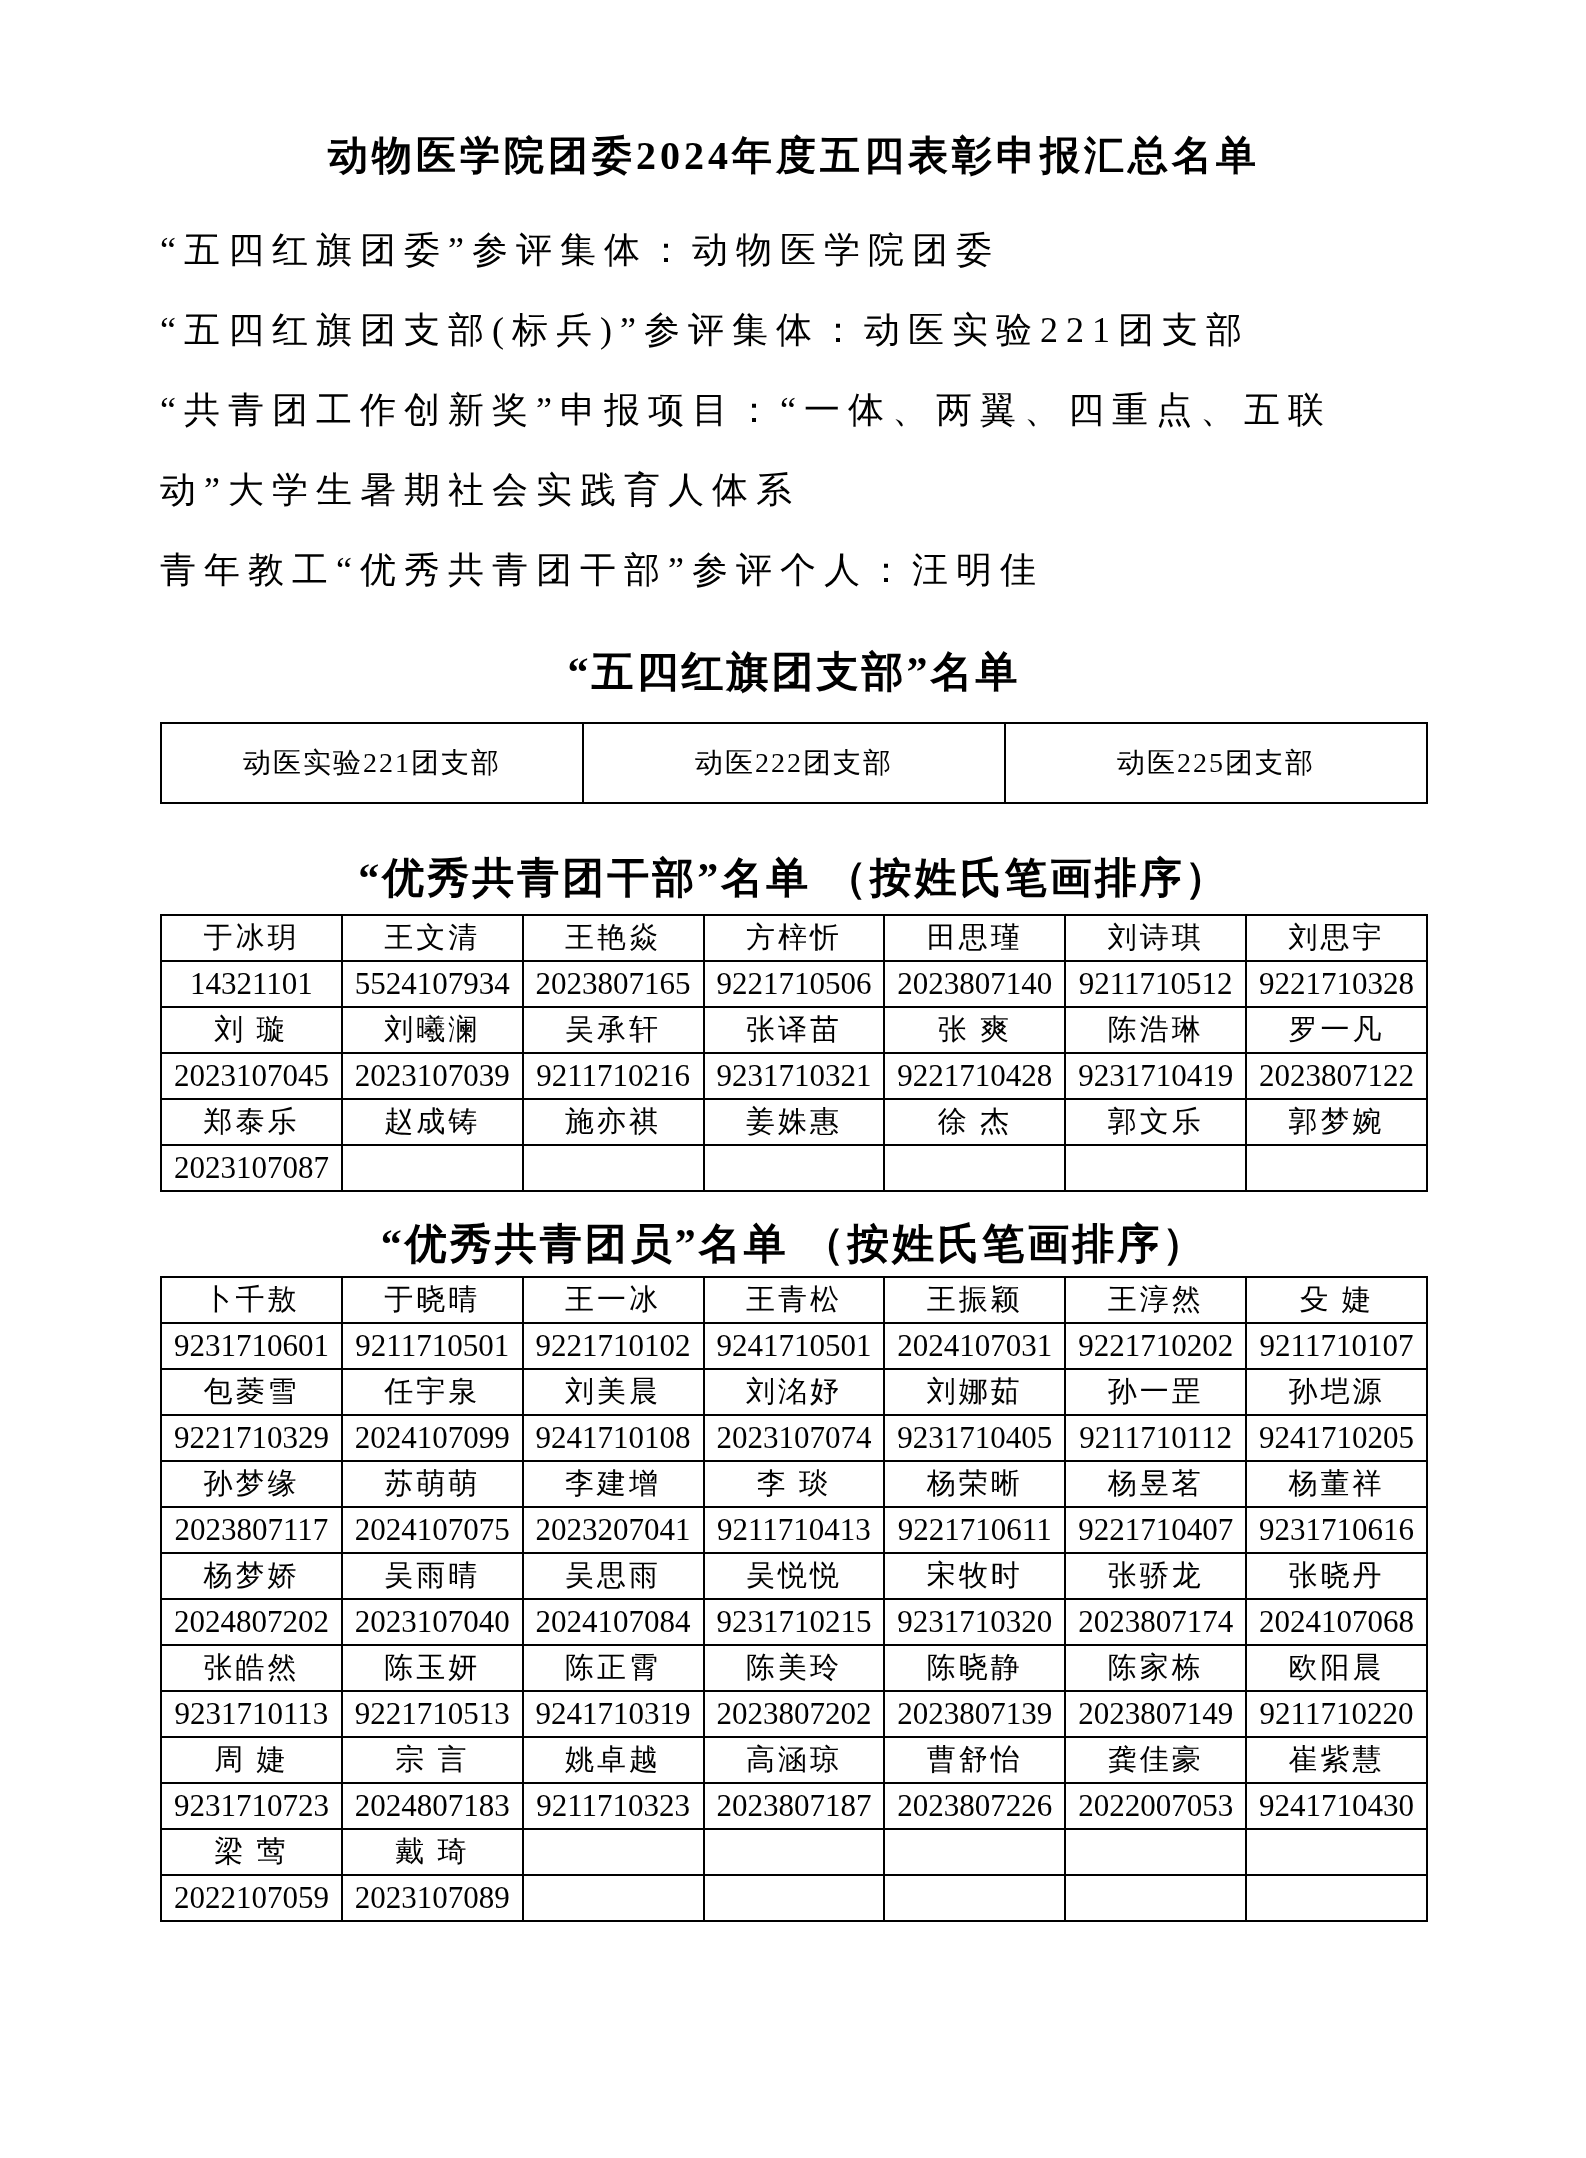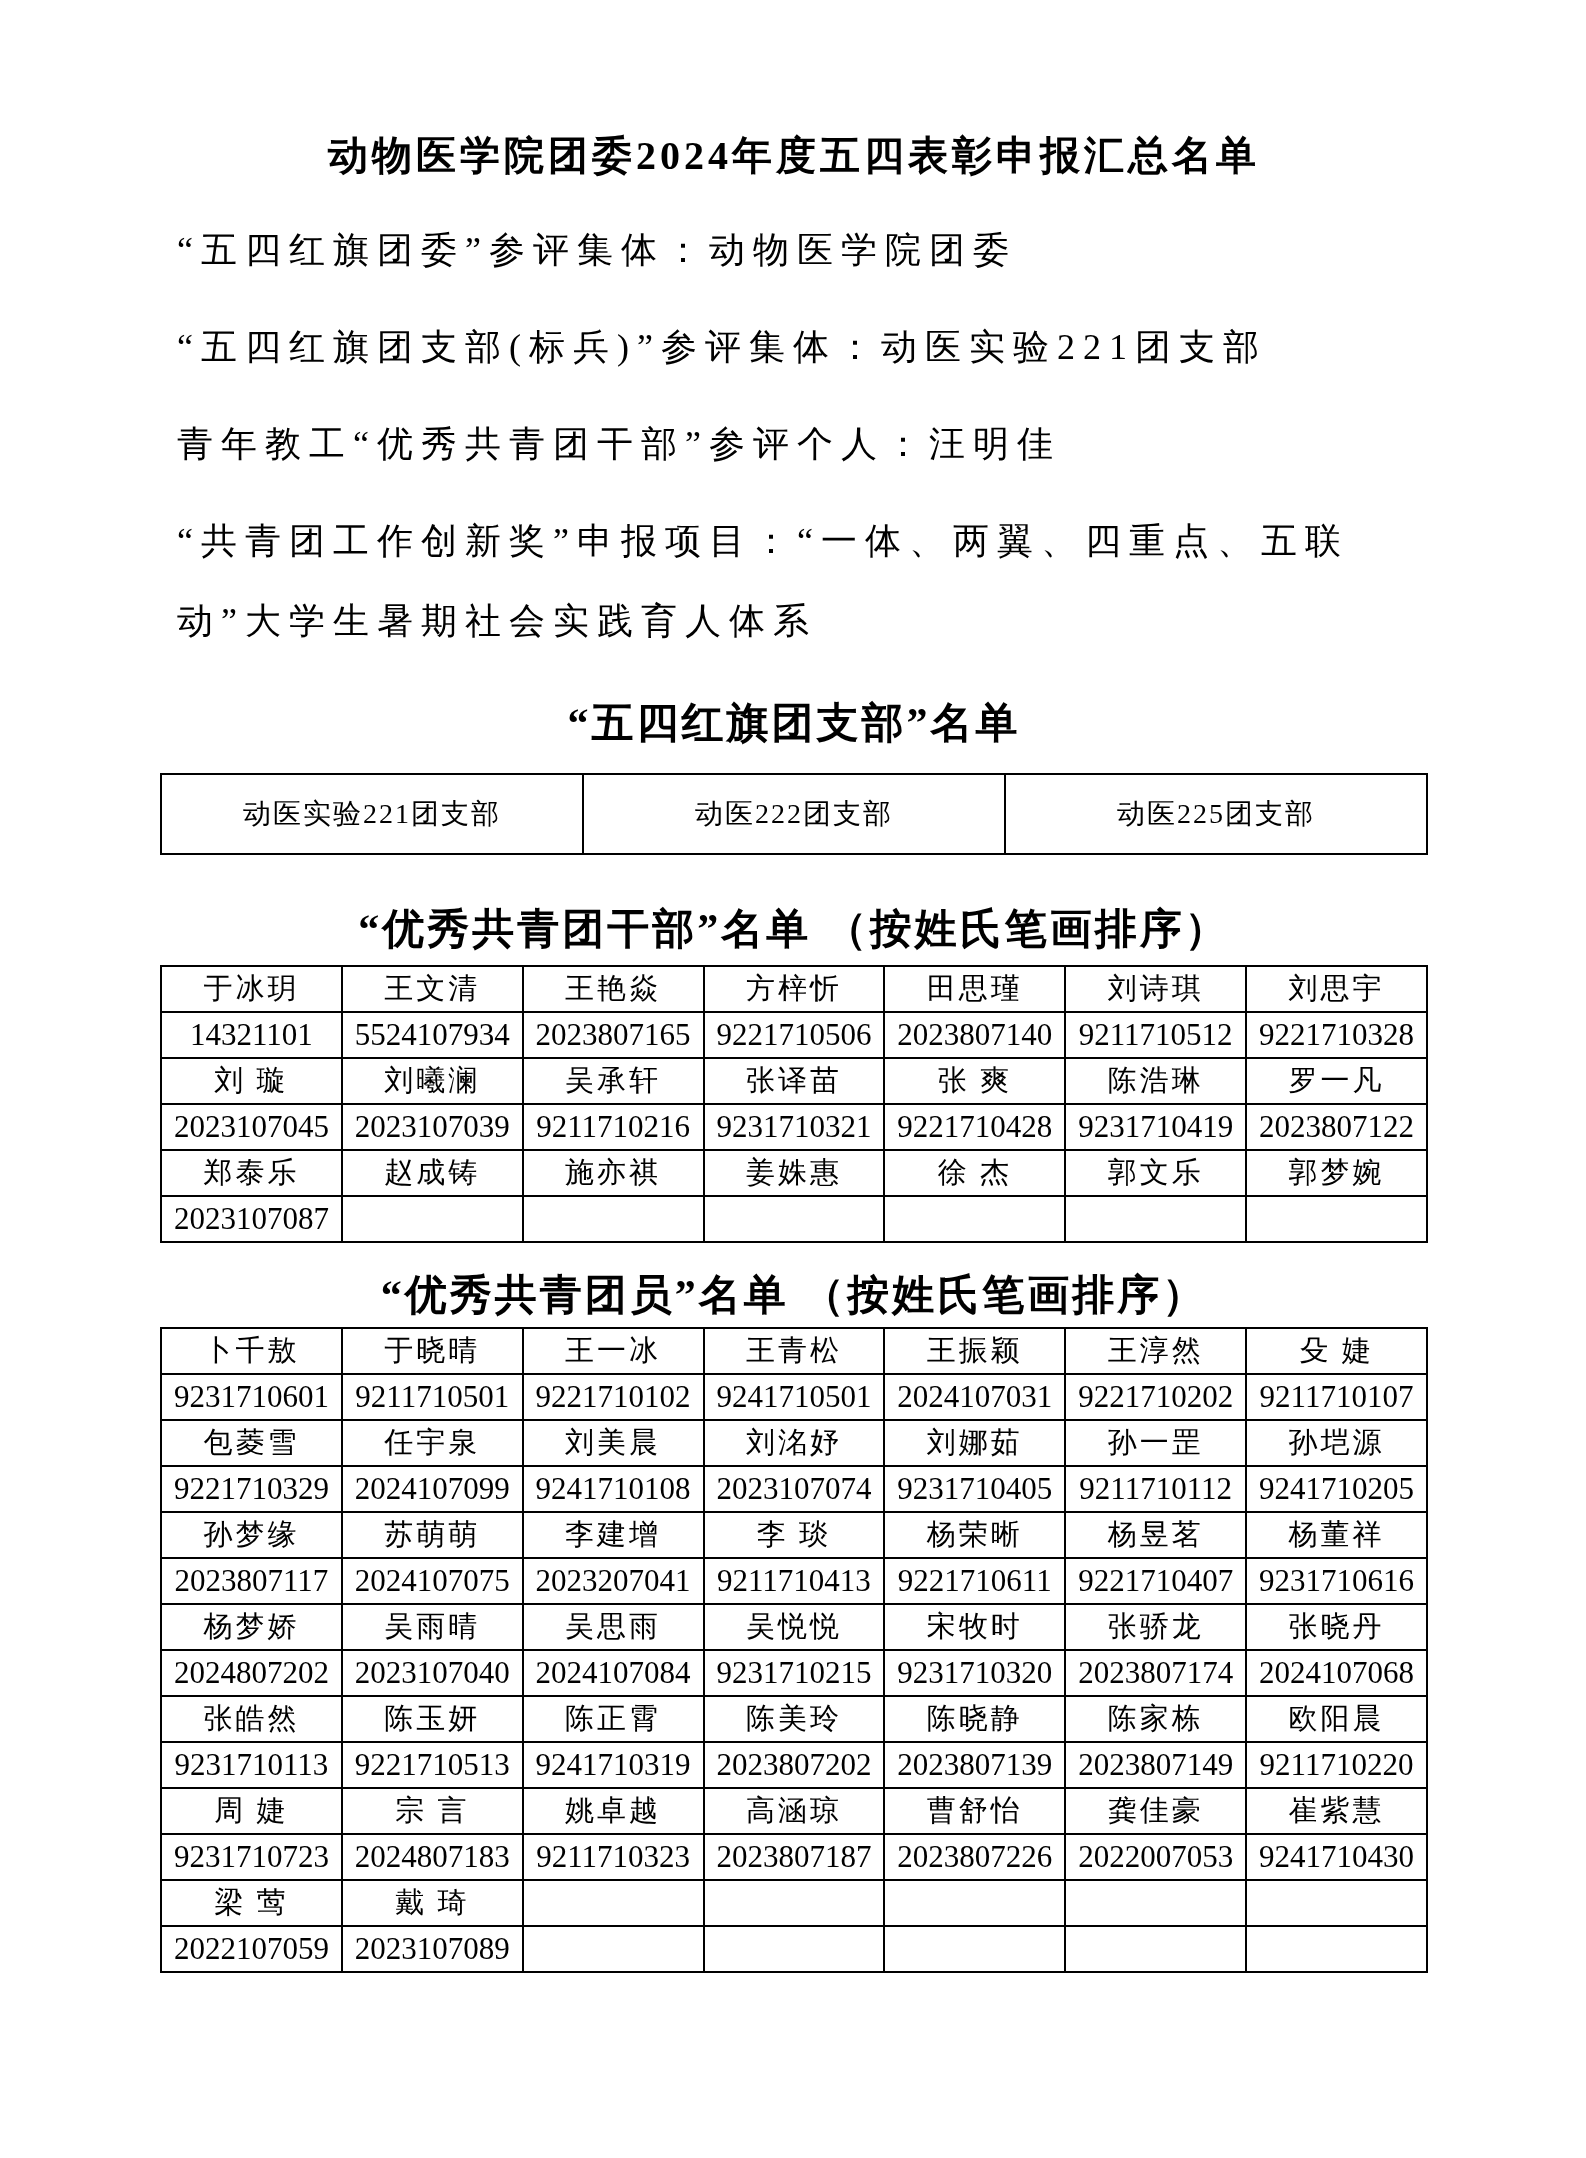--- a/index.html
+++ b/index.html
@@ -20,21 +20,21 @@
   }
   .doc-title {
     margin: 0 0 26px 0;
     font-size: 40px;
     font-weight: bold;
     text-align: center;
     letter-spacing: 4px;
     line-height: 56px;
   }
   .para {
-    margin: 17px;
+    margin: 0;
     font-size: 36px;
     line-height: 80px;
     letter-spacing: 8px;
     max-width: 1212px;
     text-align: left;
   }
   .section-heading {
     font-size: 42px;
     font-weight: bold;
     text-align: center;
@@ -78,23 +78,23 @@
 <body>
 
 <div class="page">
 
   <h1 class="doc-title">动物医学院团委2024年度五四表彰申报汇总名单</h1>
 
   <p class="para">“五四红旗团委”参评集体：动物医学院团委</p>
 
   <p class="para">“五四红旗团支部(标兵)”参评集体：动医实验221团支部</p>
 
+  <p class="para">“共青团工作创新奖”申报项目：“一体、两翼、四重点、五联动”大学生暑期社会实践育人体系</p>
+
   <p class="para">青年教工“优秀共青团干部”参评个人：汪明佳</p>
-
-  <p class="para">“共青团工作创新奖”申报项目：“一体、两翼、四重点、五联动”大学生暑期社会实践育人体系</p>
 
   <h2 class="section-heading h-s0">“五四红旗团支部”名单</h2>
 
   <table class="tbl tbl-branches">
     <tbody>
         <tr>
           <td>动医实验221团支部</td>
           <td>动医222团支部</td>
           <td>动医225团支部</td>
         </tr>

